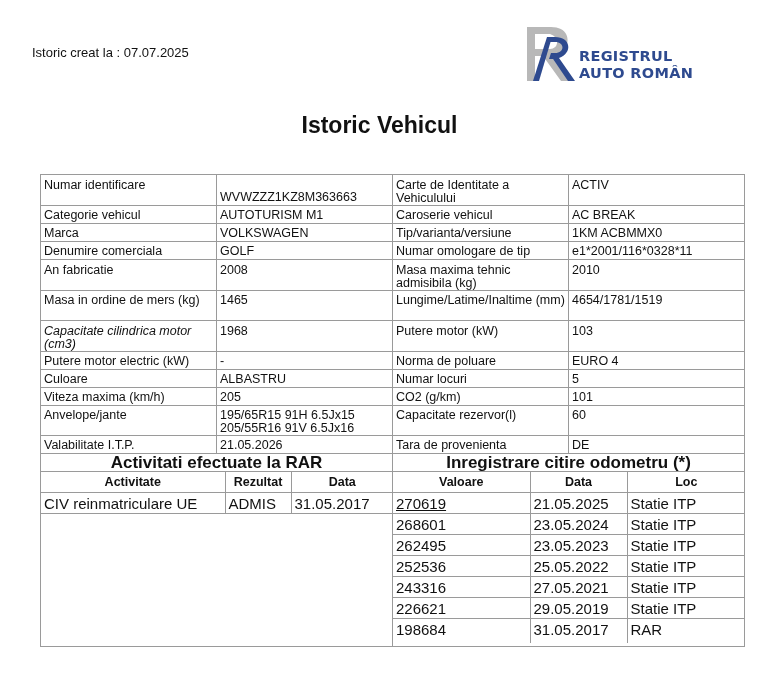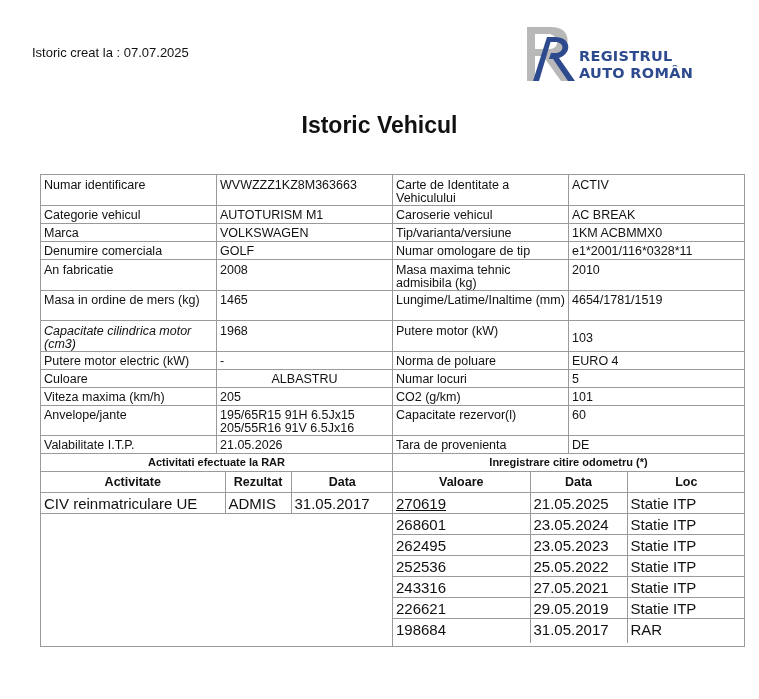--- a/index.html
+++ b/index.html
@@ -11,21 +11,21 @@
     .logo .l1, .logo .l2 { position: absolute; left: 54px; font-weight: bold; font-size: 14.5px;
             color: #2e4a8f; letter-spacing: 0.3px; font-family: "DejaVu Sans", sans-serif; }
     .logo .l1 { top: 23px; }
     .logo .l2 { top: 40px; }
     .title { position: absolute; left: 0; width: 759px; top: 112px; text-align: center;
              font-size: 23px; font-weight: bold; }
     table { border-collapse: collapse; }
     td { border: 1px solid #9a9a9a; padding: 0 3px; font-size: 12.5px; vertical-align: top; line-height: 13px; }
     #main { position: absolute; left: 40px; top: 174px; width: 704px; table-layout: fixed; }
     #main td { padding-top: 4px; }
-    .hdr { text-align: center; font-weight: bold; font-size: 11px; padding: 2px 0 !important; vertical-align: middle !important; }
+    .hdr { text-align: center; font-weight: bold; font-size: 17px; padding: 2px 0 !important; vertical-align: middle !important; }
     .sub { text-align: center; font-weight: bold; font-size: 12.5px; }
     .big { font-size: 15px !important; line-height: 17px !important; padding-top: 2px !important; }
     .inner { width: 100%; border-collapse: collapse; table-layout: fixed; }
     .inner td { border: 1px solid #9a9a9a; }
     .inner tr:first-child td { border-top: none; }
     .inner td:first-child { border-left: none; }
     .inner td:last-child { border-right: none; }
     .nopad { padding: 0 !important; }
   </style>
 </head>
@@ -50,21 +50,21 @@
 <table id="main">
   <colgroup>
     <col style="width:176px">
       <col style="width:176px">
       <col style="width:176px">
       <col style="width:176px">
   </colgroup>
   <tbody id="details-body">
       <tr style="height: 30px;">
         <td style="padding-top: 4px;">Numar identificare</td>
-        <td style="padding-top: 4px; margin-top: 10px;">WVWZZZ1KZ8M363663</td>
+        <td style="padding-top: 16px; margin-top: 10px;">WVWZZZ1KZ8M363663</td>
         <td style="padding-top: 4px;">Carte de Identitate a Vehiculului</td>
         <td style="padding-top: 4px;">ACTIV</td>
       </tr>
       <tr style="height: 18px;">
         <td style="padding-top: 3px;">Categorie vehicul</td>
         <td style="padding-top: 3px;">AUTOTURISM M1</td>
         <td style="padding-top: 3px;">Caroserie vehicul</td>
         <td style="padding-top: 3px;">AC BREAK</td>
       </tr>
       <tr style="height: 18px;">
@@ -88,31 +88,31 @@
       <tr style="height: 30px;">
         <td style="padding-top: 3px;">Masa in ordine de mers (kg)</td>
         <td style="padding-top: 3px;">1465</td>
         <td style="padding-top: 3px;">Lungime/Latime/Inaltime (mm)</td>
         <td style="padding-top: 3px;">4654/1781/1519</td>
       </tr>
       <tr style="height: 30px;">
         <td style="padding-top: 4px; font-style: italic;">Capacitate cilindrica motor (cm3)</td>
         <td style="padding-top: 4px;">1968</td>
         <td style="padding-top: 4px;">Putere motor (kW)</td>
-        <td style="padding-top: 11px;">103</td>
+        <td style="padding-top: 4px;">103</td>
       </tr>
       <tr style="height: 18px;">
         <td style="padding-top: 3px;">Putere motor electric (kW)</td>
         <td style="padding-top: 3px;">-</td>
         <td style="padding-top: 3px;">Norma de poluare</td>
         <td style="padding-top: 3px;">EURO 4</td>
       </tr>
       <tr style="height: 18px;">
         <td style="padding-top: 3px;">Culoare</td>
-        <td style="padding-top: 3px; text-align: center;">ALBASTRU</td>
+        <td style="padding-top: 3px;">ALBASTRU</td>
         <td style="padding-top: 3px;">Numar locuri</td>
         <td style="padding-top: 3px;">5</td>
       </tr>
       <tr style="height: 18px;">
         <td style="padding-top: 3px;">Viteza maxima (km/h)</td>
         <td style="padding-top: 3px;">205</td>
         <td style="padding-top: 3px;">CO2 (g/km)</td>
         <td style="padding-top: 3px;">101</td>
       </tr>
       <tr style="height: 30px;">

